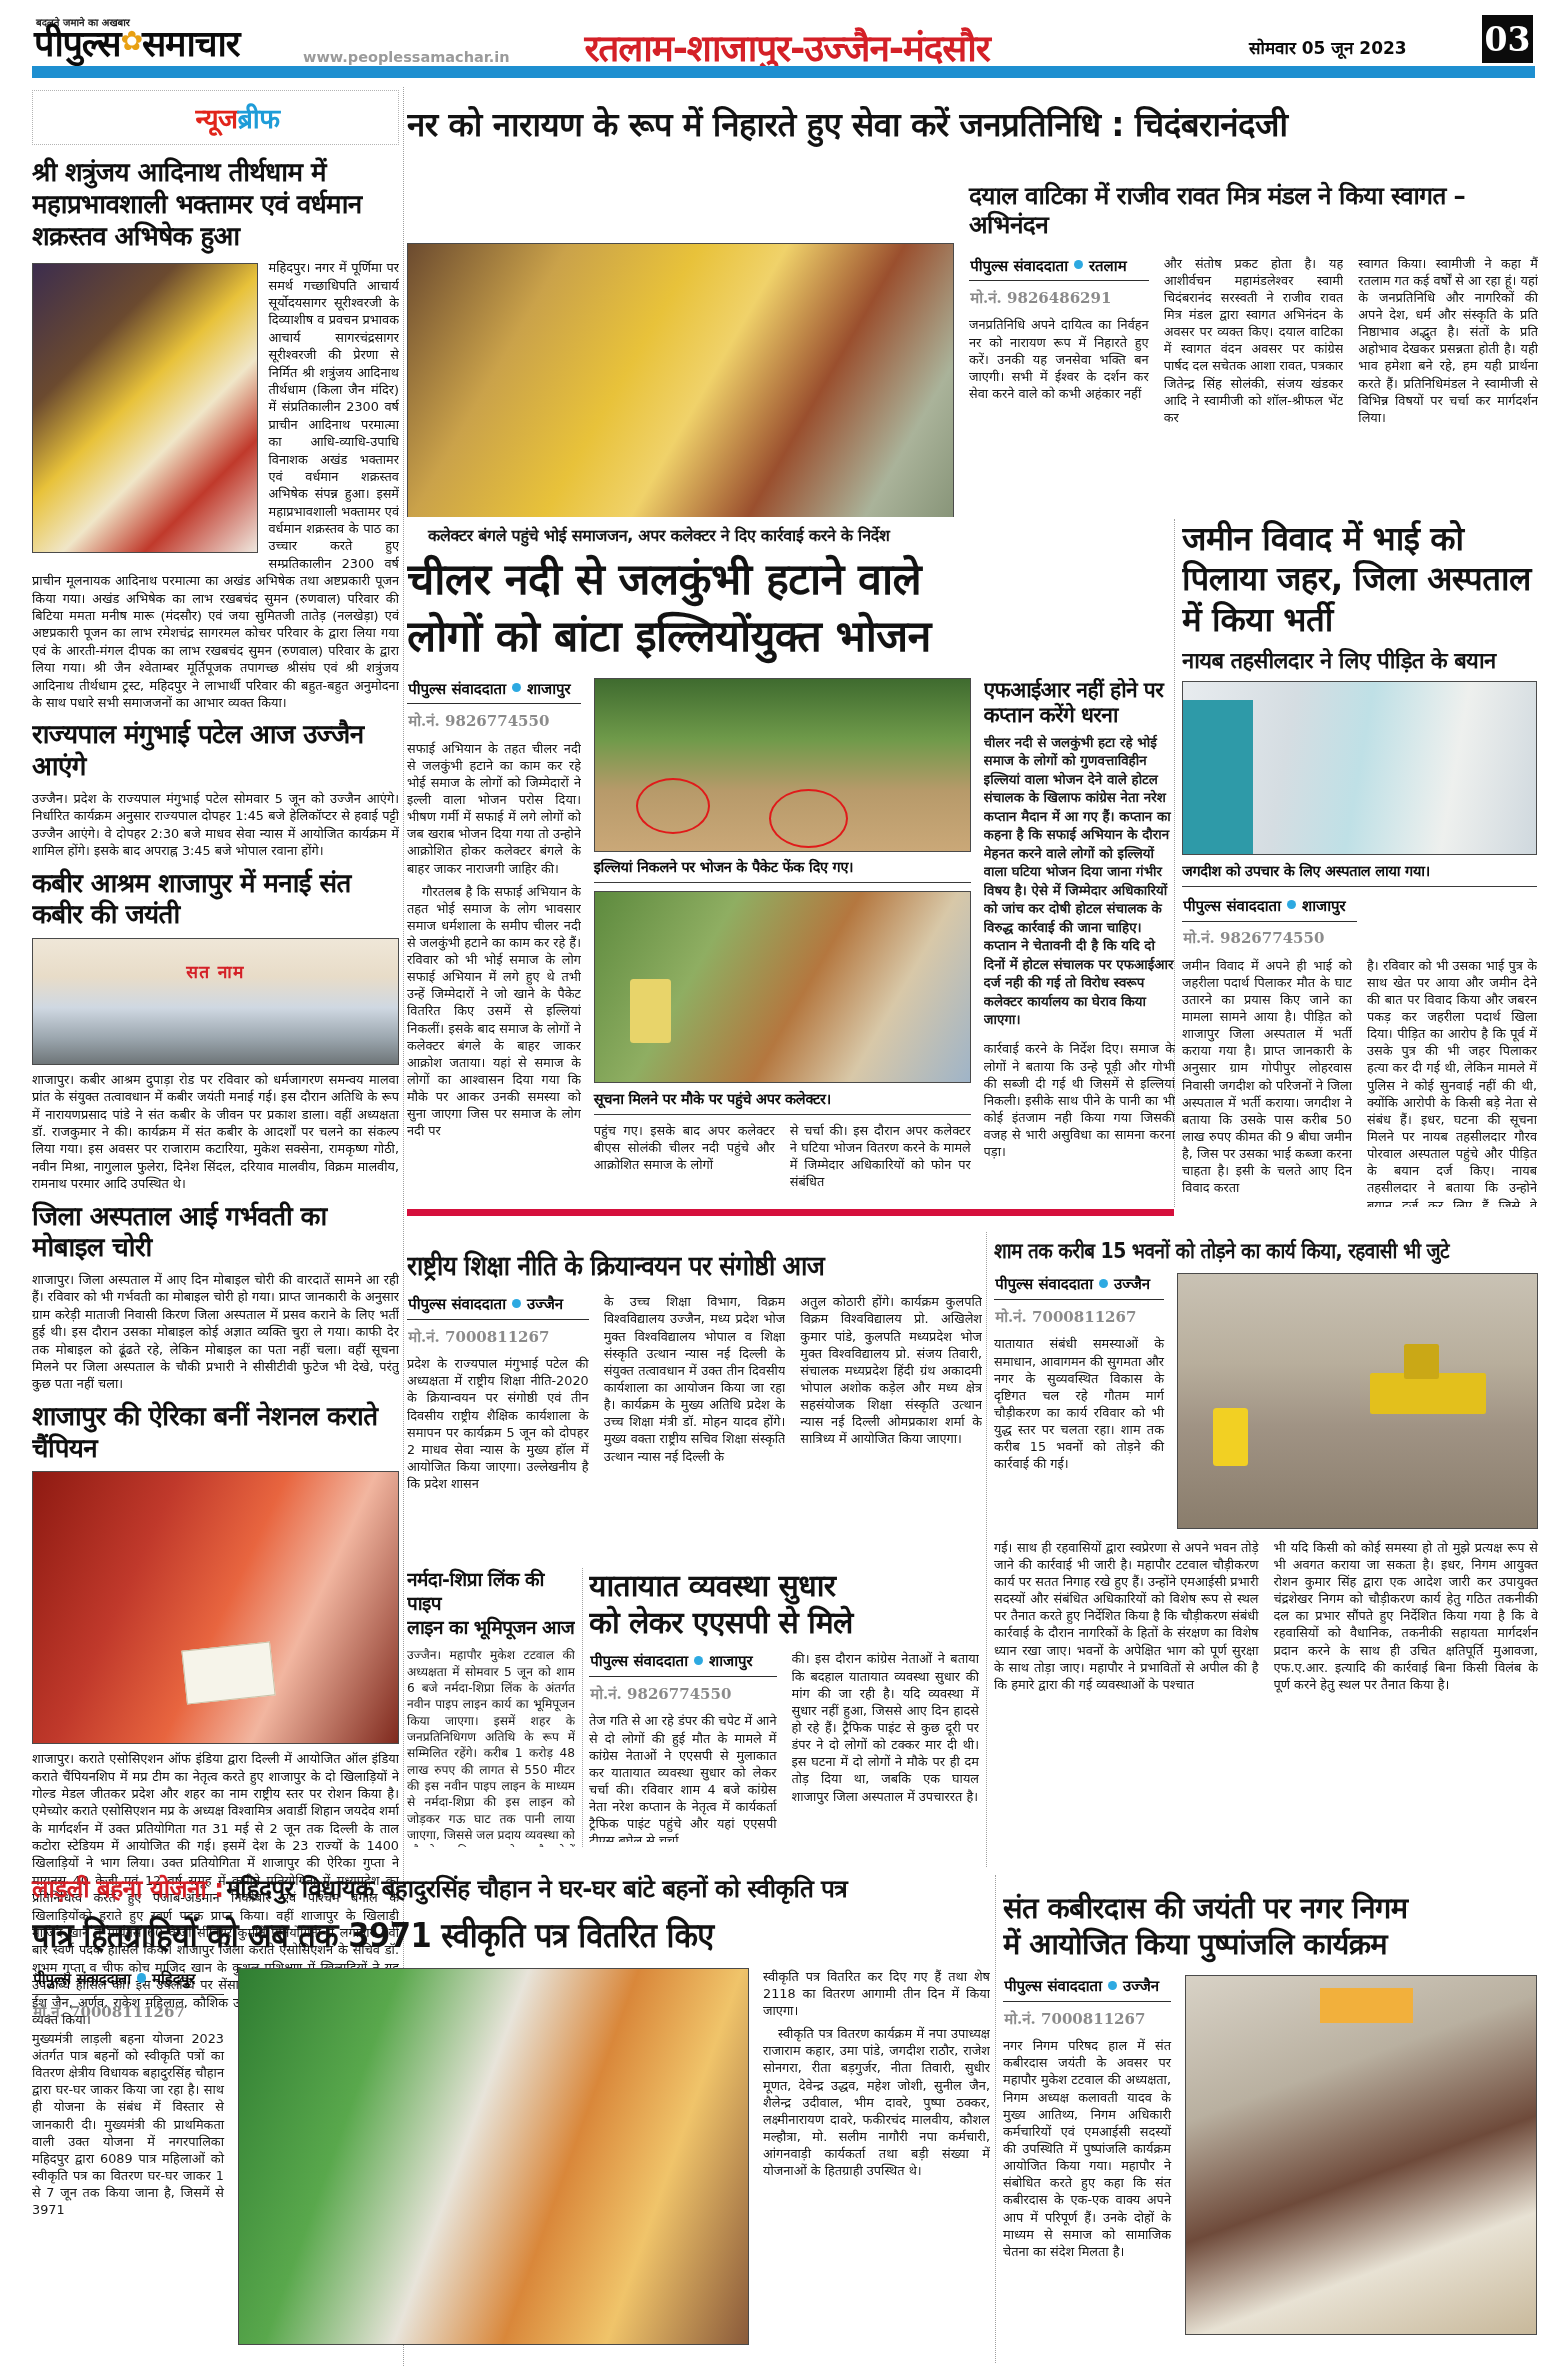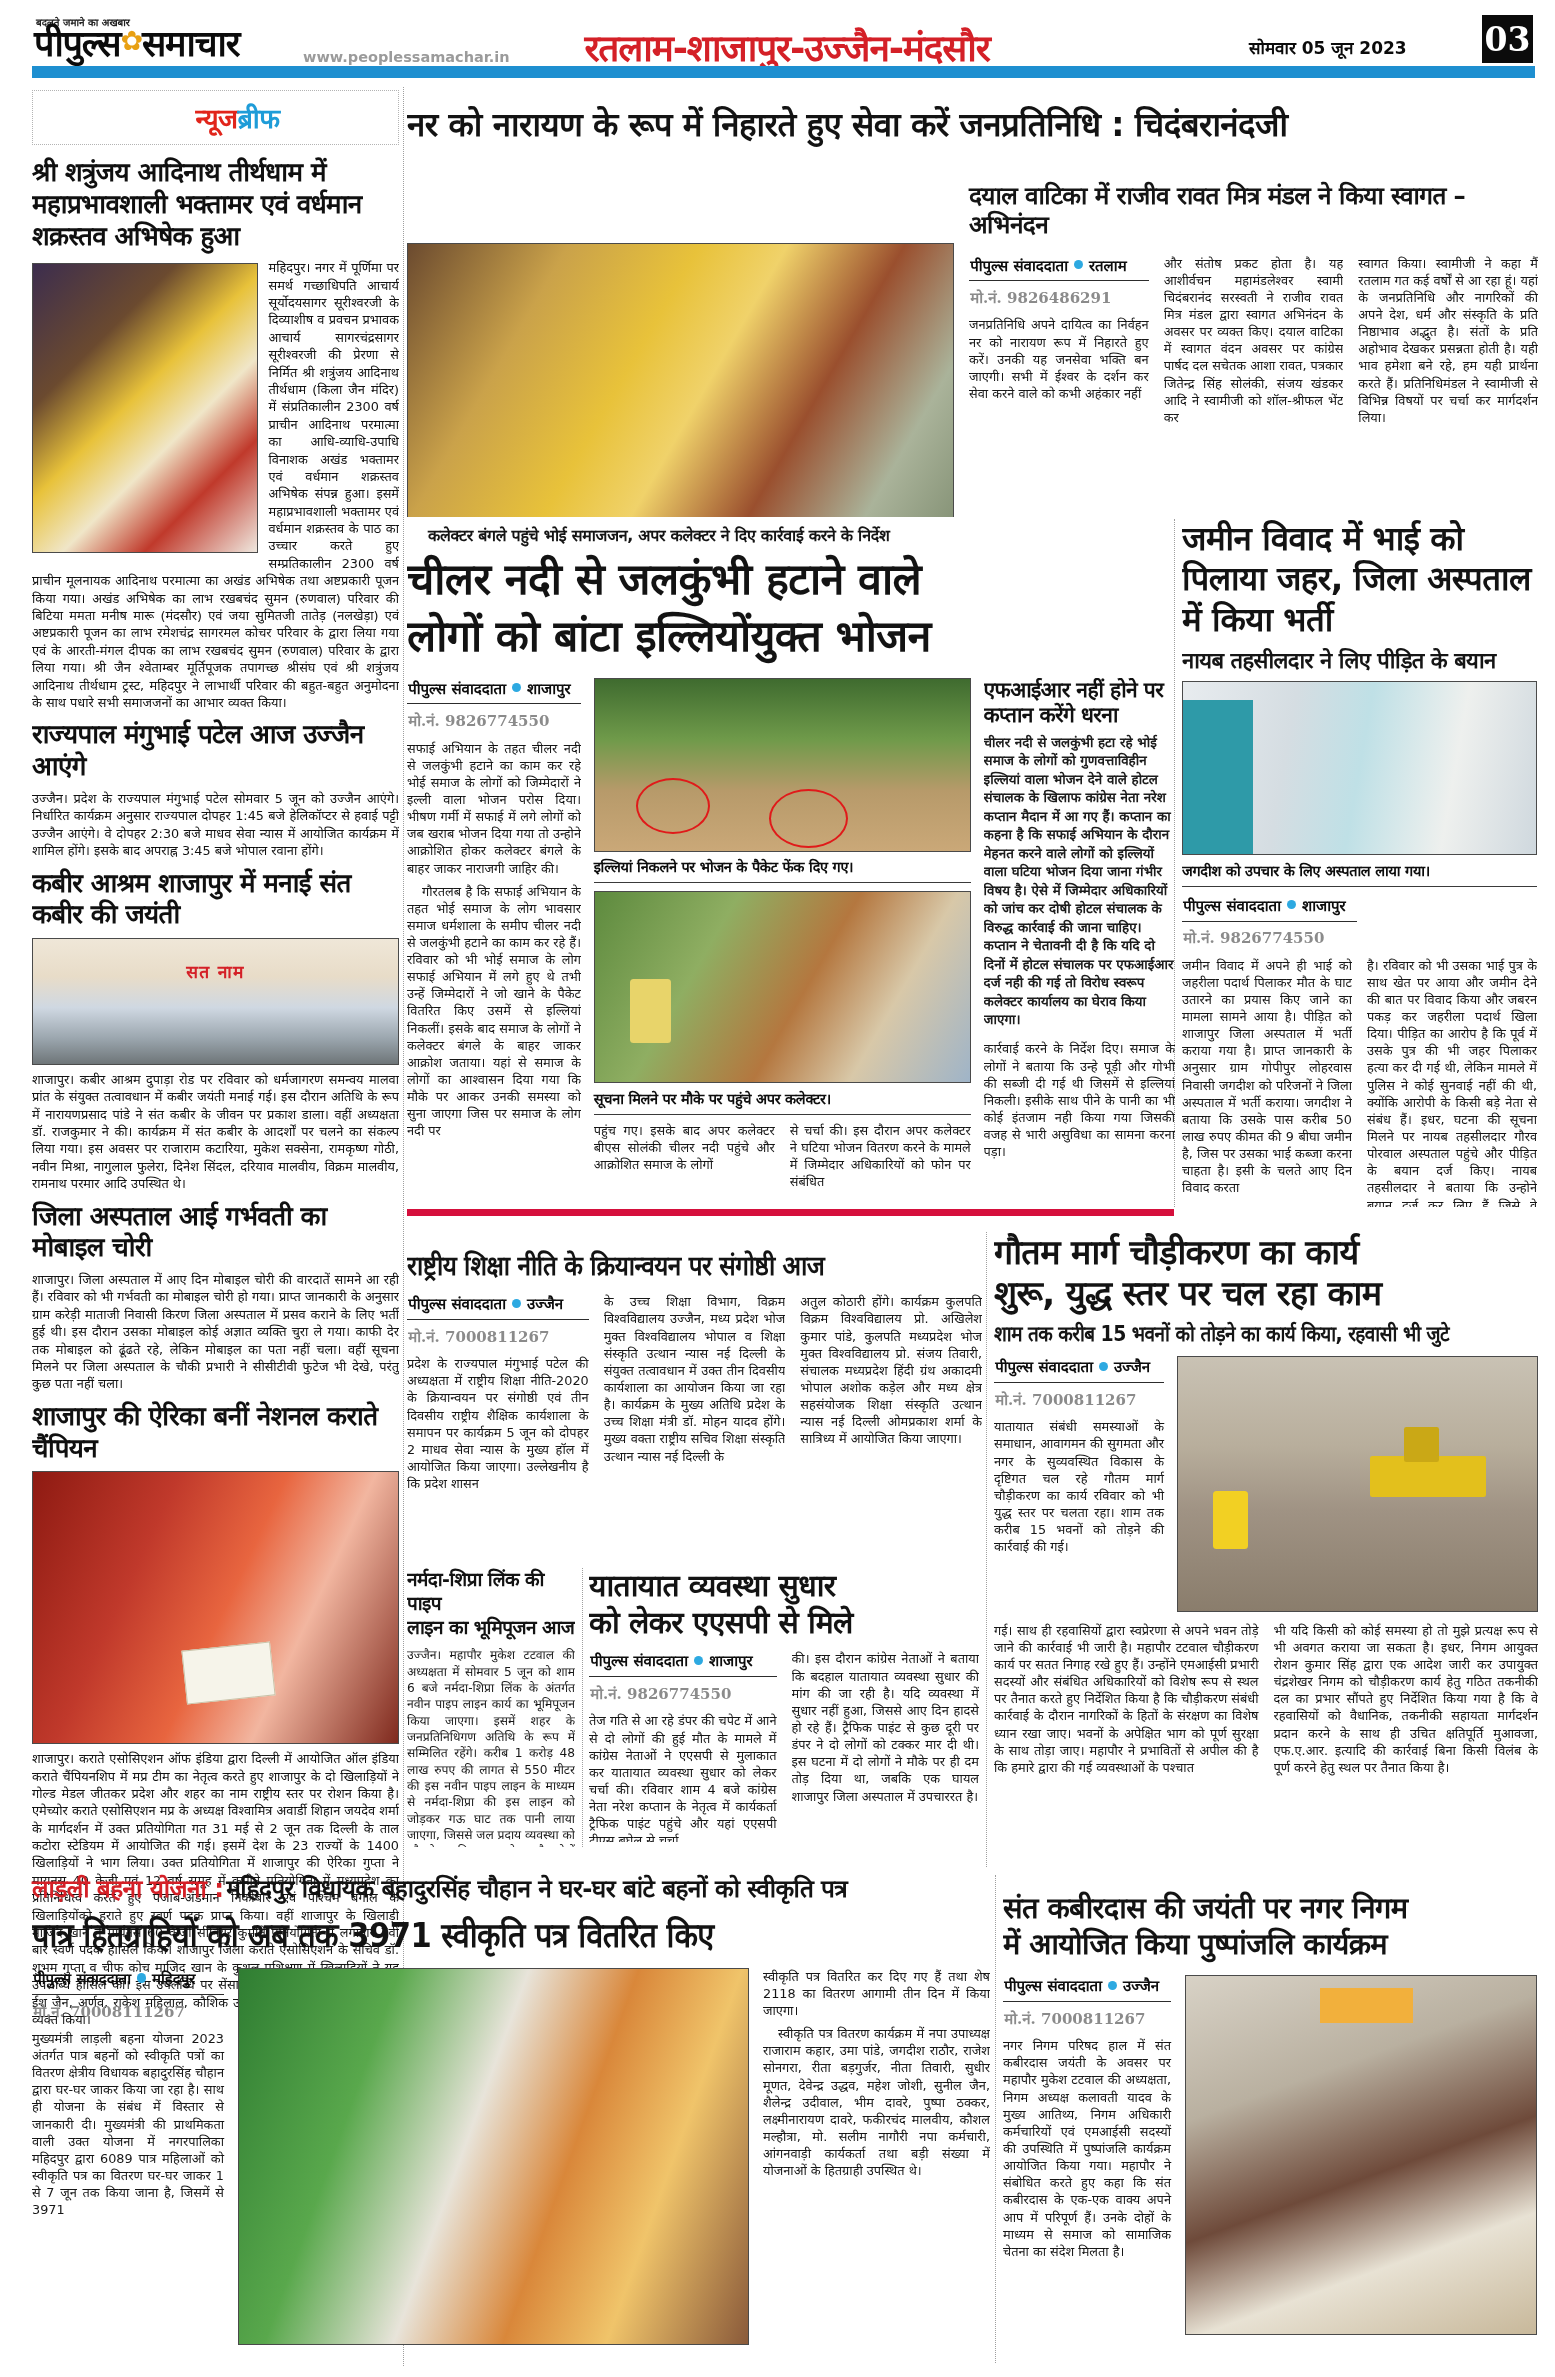--- a/index.html
+++ b/index.html
@@ -206,24 +206,20 @@
         </div>
         <div class="phone">मो.नं. 7000811267</div>
         <div class="body-text">प्रदेश के राज्यपाल मंगुभाई पटेल की अध्यक्षता में राष्ट्रीय शिक्षा नीति-2020 के क्रियान्वयन पर संगोष्ठी एवं तीन दिवसीय राष्ट्रीय शैक्षिक कार्यशाला के समापन पर कार्यक्रम 5 जून को दोपहर 2 माधव सेवा न्यास के मुख्य हॉल में आयोजित किया जाएगा। उल्लेखनीय है कि प्रदेश शासन</div>
       </div>
       <div class="col body-text">के उच्च शिक्षा विभाग, विक्रम विश्वविद्यालय उज्जैन, मध्य प्रदेश भोज मुक्त विश्वविद्यालय भोपाल व शिक्षा संस्कृति उत्थान न्यास नई दिल्ली के संयुक्त तत्वावधान में उक्त तीन दिवसीय कार्यशाला का आयोजन किया जा रहा है। कार्यक्रम के मुख्य अतिथि प्रदेश के उच्च शिक्षा मंत्री डॉ. मोहन यादव होंगे। मुख्य वक्ता राष्ट्रीय सचिव शिक्षा संस्कृति उत्थान न्यास नई दिल्ली के</div>
       <div class="col body-text">अतुल कोठारी होंगे। कार्यक्रम कुलपति विक्रम विश्वविद्यालय प्रो. अखिलेश कुमार पांडे, कुलपति मध्यप्रदेश भोज मुक्त विश्वविद्यालय प्रो. संजय तिवारी, संचालक मध्यप्रदेश हिंदी ग्रंथ अकादमी भोपाल अशोक कड़ेल और मध्य क्षेत्र सहसंयोजक शिक्षा संस्कृति उत्थान न्यास नई दिल्ली ओमप्रकाश शर्मा के सात्रिध्य में आयोजित किया जाएगा।</div>
     </div>
   </div>
 
   <div class="region" style="left:994px;top:1232px;width:544px;height:636px;">
-    <div class="hl" style="font-size:34px;line-height:1.22;">
-      <div>गौतम मार्ग चौड़ीकरण का कार्य</div>
-      <div>शुरू, युद्ध स्तर पर चल रहा काम</div>
-    </div>
     <div class="subhead condense" style="font-size:21px;margin:7px 0 9.3px 0;">शाम तक करीब 15 भवनों को तोड़ने का कार्य किया, रहवासी भी जुटे</div>
     <div style="display:flex;gap:12.8px;">
       <div style="width:170px;flex:0 0 auto;">
         <div class="byline">
           <span>पीपुल्स संवाददाता</span>
           <span class="dot"></span>
           <span>उज्जैन</span>
         </div>
         <div class="phone">मो.नं. 7000811267</div>
         <div class="body-text">यातायात संबंधी समस्याओं के समाधान, आवागमन की सुगमता और नगर के सुव्यवस्थित विकास के दृष्टिगत चल रहे गौतम मार्ग चौड़ीकरण का कार्य रविवार को भी युद्ध स्तर पर चलता रहा। शाम तक करीब 15 भवनों को तोड़ने की कार्रवाई की गई।</div>

